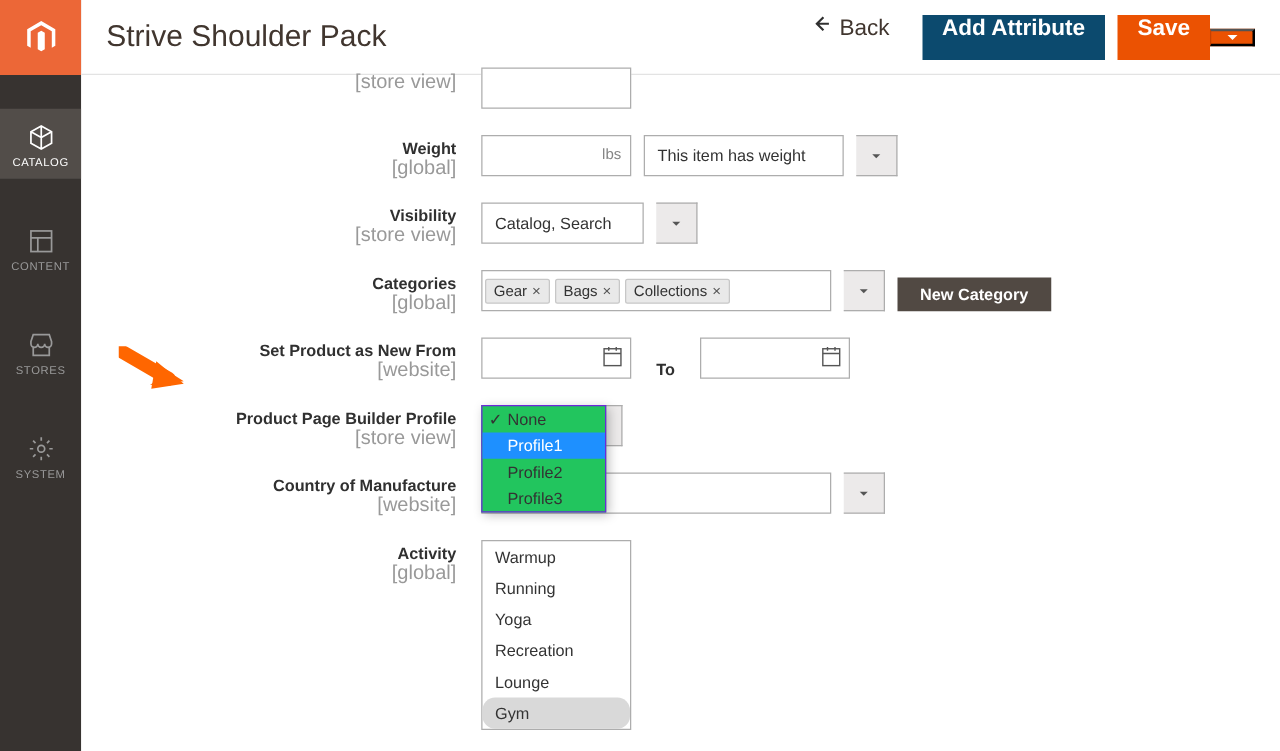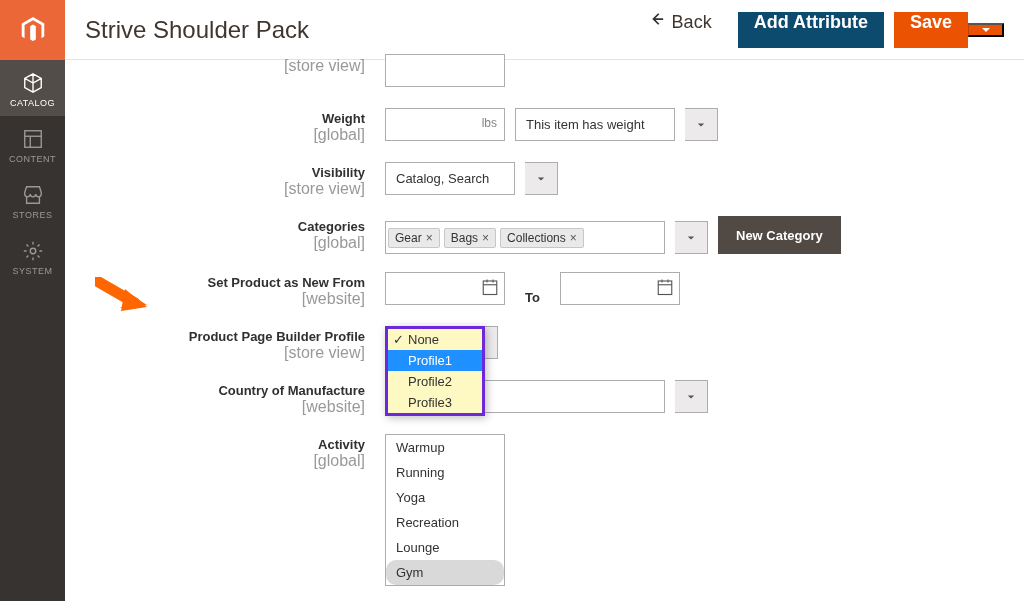--- a/index.html
+++ b/index.html
@@ -1,21 +1,21 @@
 <!DOCTYPE html>
 <html><head>
 <meta charset="utf-8">
 <style>
 * { box-sizing: border-box; margin: 0; padding: 0; }
 body { font-family: 'Helvetica Neue', Helvetica, Arial, sans-serif; font-size: 13px; color: #333; background: #fff; width: 1024px; height: 601px; overflow: hidden; position: relative; }
 
 .sidebar { position: absolute; left: 0; top: 0; width: 65px; height: 601px; background: #373330; display: flex; flex-direction: column; align-items: center; }
 .sidebar-logo { width: 65px; height: 60px; background: #ec6737; display: flex; align-items: center; justify-content: center; }
 .sidebar-logo svg { width: 30px; height: 30px; }
-.sidebar-item { width: 65px; padding: 12px 0 8px; display: flex; flex-direction: column; align-items: center; cursor: pointer; color: #999; }
+.sidebar-item { width: 65px; padding: 12px 0 8px; display: flex; flex-direction: column; align-items: center; cursor: pointer; color: #999; margin-top: 27px; }
 .sidebar-item.active { background: #524d49; color: #fff; }
 .sidebar-item svg { width: 22px; height: 22px; margin-bottom: 4px; }
 .sidebar-item span { font-size: 9px; letter-spacing: 0.5px; }
 
 .main { position: absolute; left: 65px; top: 0; right: 0; height: 601px; background: #fff; overflow: hidden; }
 
 .header { height: 60px; border-bottom: 1px solid #e3e3e3; display: flex; align-items: center; padding: 0 20px; }
 .page-title { font-size: 24px; font-weight: 300; color: #41362f; flex: 1; }
 .btn { height: 36px; padding: 0 16px; border: none; cursor: pointer; font-size: 18px; display: inline-flex; align-items: flex-start; margin-left: 10px; }
 .btn-back { background: transparent; color: #41362f; }
@@ -39,27 +39,27 @@
 .select-btn { width: 33px; height: 33px; border: 1px solid #adadad; border-left: none; background: #eceaea; display: inline-flex; align-items: center; justify-content: center; cursor: pointer; }
 .select-btn svg { width: 8px; height: 8px; }
 .date-input { width: 120px; height: 33px; border: 1px solid #adadad; padding: 0 32px 0 10px; position: relative; }
 .date-icon { position: absolute; right: 6px; top: 6px; }
 .date-wrap { position: relative; display: inline-block; }
 .to-label { font-size: 13px; color: #303030; font-weight: 600; margin: 0 10px; }
 
 .tags { height: 33px; border: 1px solid #adadad; padding: 3px 2px; display: inline-flex; gap: 4px; min-width: 280px; align-items: center; }
 .tag { background: #e9e9e9; border: 1px solid #c7c7c7; padding: 2px 6px; font-size: 12px; display: inline-flex; align-items: center; border-radius: 2px; }
 .tag-x { margin-left: 4px; cursor: pointer; color: #555; }
-.btn-dark-sm { background: #514943; color: #fff; height: 38px; padding: 0 18px; border: none; font-size: 13px; font-weight: 600; cursor: pointer; }
+.btn-dark-sm { background: #514943; color: #fff; height: 27px; padding: 0 18px; border: none; font-size: 13px; font-weight: 600; cursor: pointer; }
 
 .multiselect { border: 1px solid #adadad; width: 120px; }
 .multi-opt { padding: 5px 10px; font-size: 13px; cursor: pointer; }
 .multi-opt.sel { background: #d9d9d9; border-radius: 10px; }
 
-.dropdown-open { position: absolute; background: #fef9c3; border: 3px solid #6d28d9; box-shadow: 2px 2px 8px rgba(0,0,0,0.25); z-index: 100; min-width: 100px; }
+.dropdown-open { position: absolute; background: #22c55e; border: 1px solid #6d28d9; box-shadow: 2px 2px 8px rgba(0,0,0,0.25); z-index: 100; min-width: 100px; }
 .dropdown-opt { padding: 3px 18px 3px 20px; font-size: 13px; cursor: pointer; position: relative; }
 .dropdown-opt.highlighted { background: #1e90ff; color: #fff; }
 .dropdown-opt.checked::before { content: "✓"; position: absolute; left: 5px; }
 
 .arrow-annotation { position: absolute; left: 95px; top: 277px; z-index: 200; }
 </style>
 </head>
 <body>
 
 <div class="sidebar">

